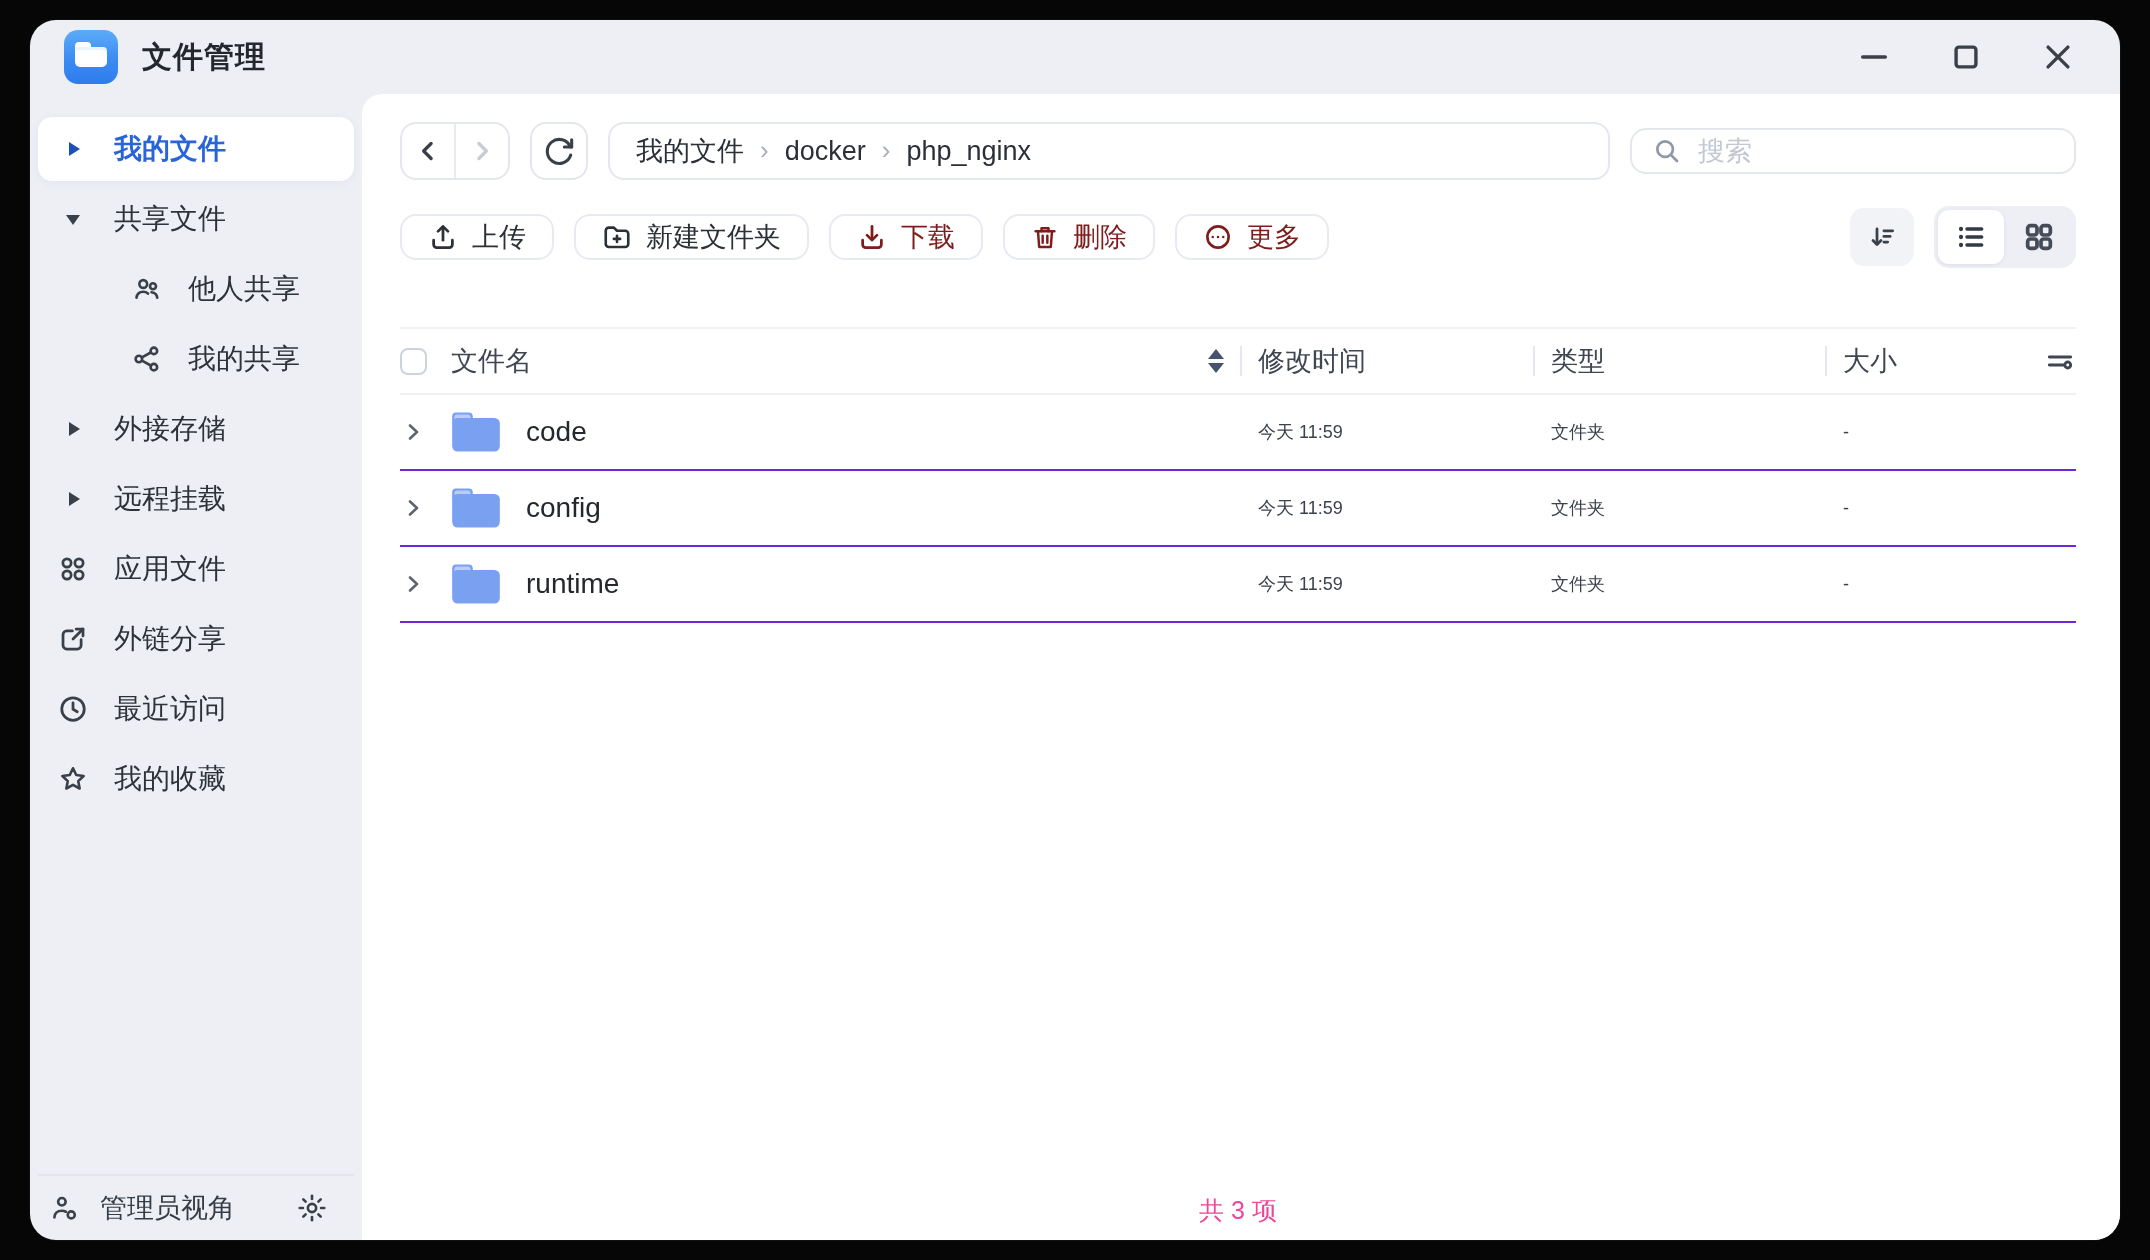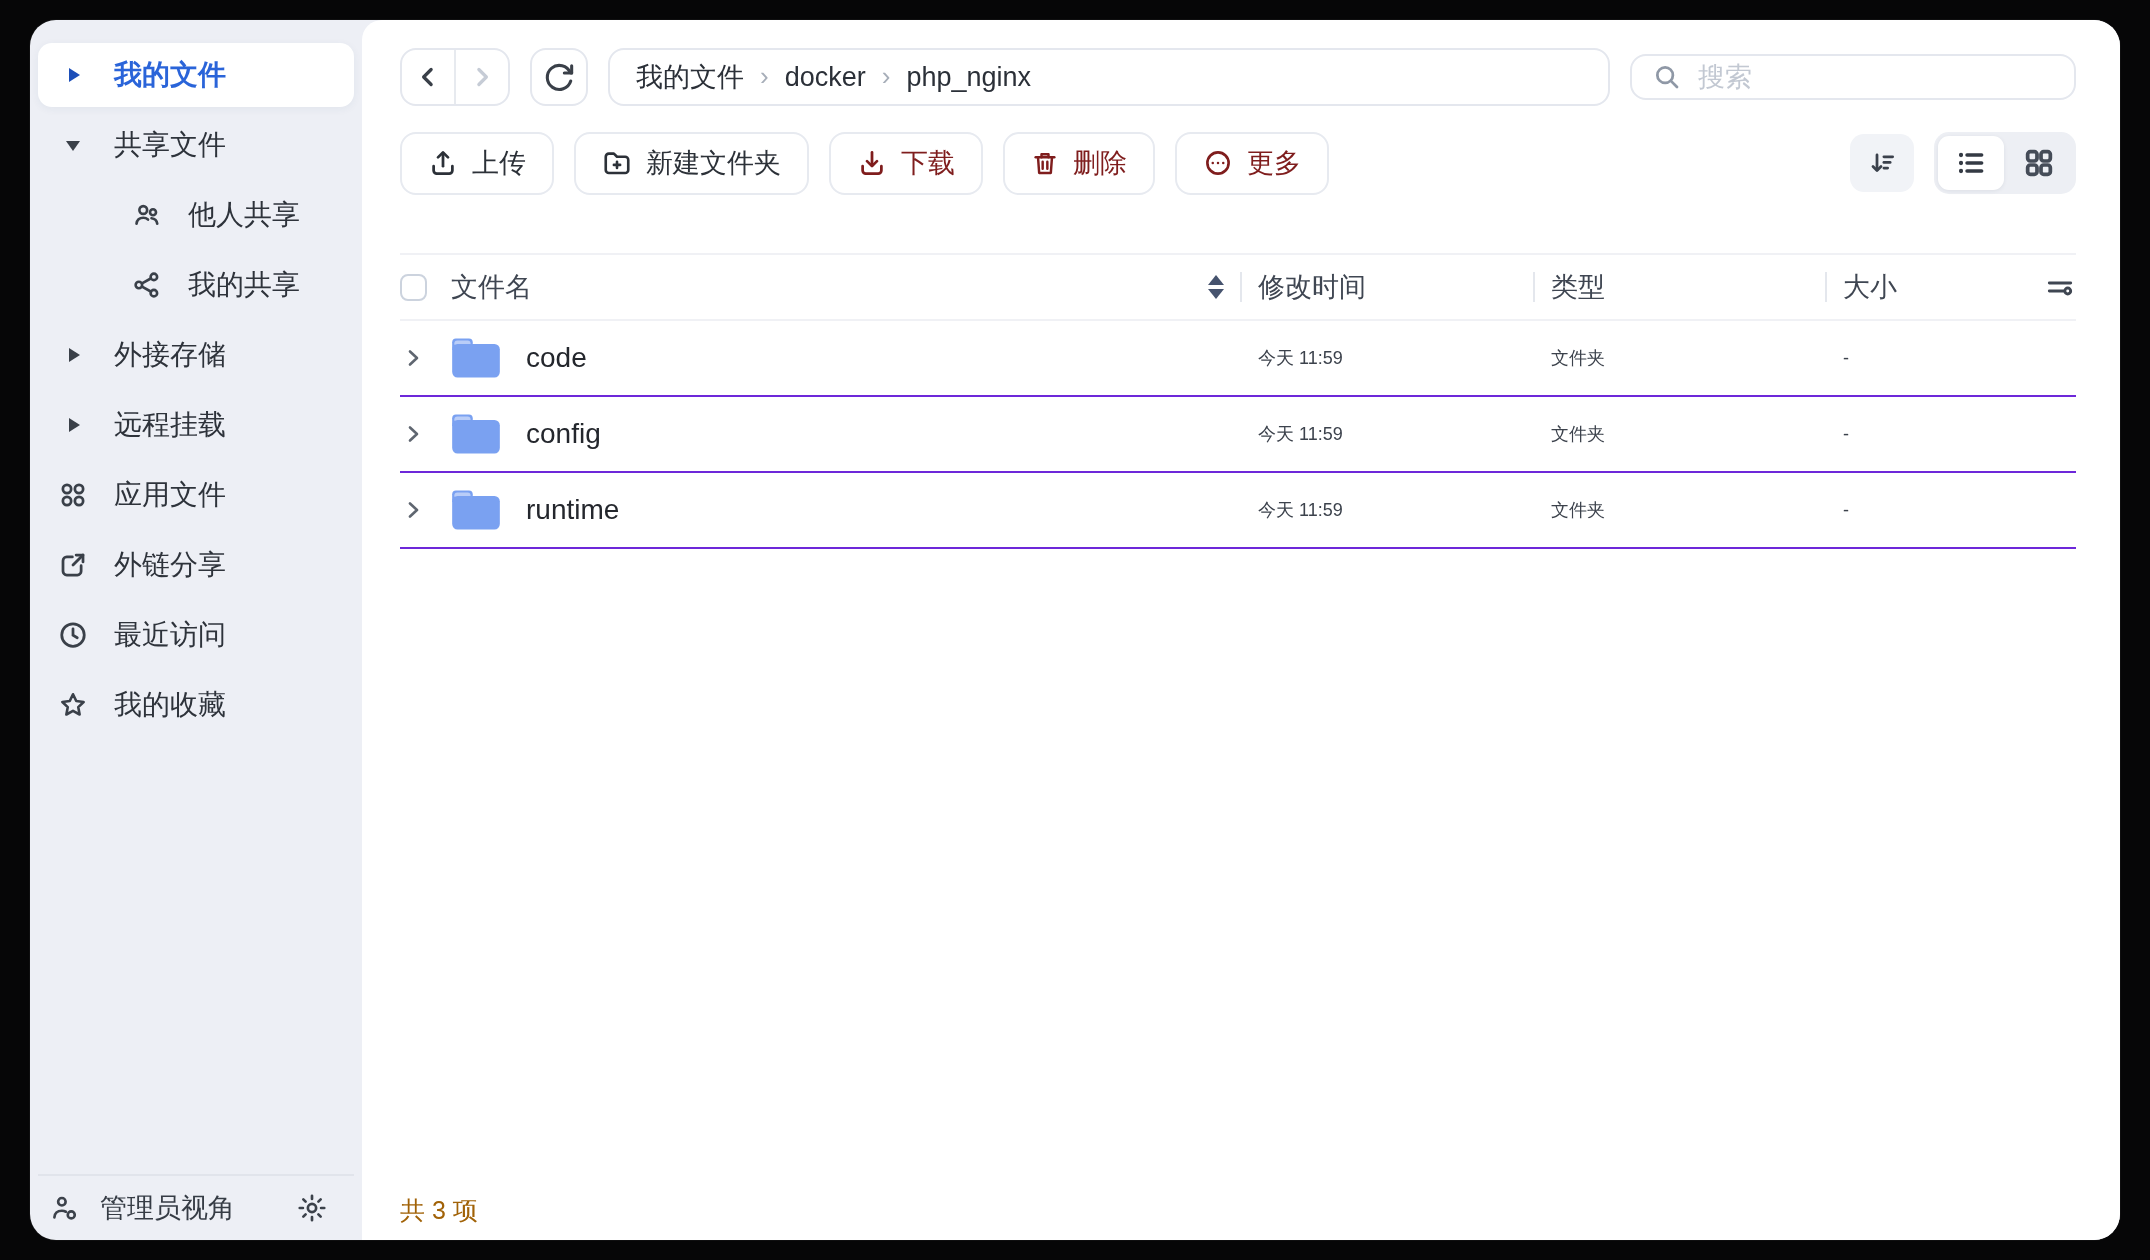--- a/index.html
+++ b/index.html
@@ -47,21 +47,21 @@
     background:#fff;box-sizing:border-box;color:#3a4049;}
   .breadcrumb{flex:1;height:58px;border:2px solid #e4e7ee;border-radius:16px;display:flex;align-items:center;
     padding:0 26px;gap:16px;font-size:27px;color:#2b3038;box-sizing:border-box;min-width:0;}
   .crumb-sep{color:#a7aeb9;font-size:26px;transform:translateY(-1px);}
   .search{flex:0 0 384px;height:46px;border:2px solid #e4e7ee;border-radius:16px;display:flex;align-items:center;
     padding:0 20px;gap:14px;box-sizing:border-box;color:#9aa2b0;}
   .search input{border:none;outline:none;flex:1;font-size:27px;font-family:inherit;color:#2b3038;background:transparent;min-width:0;}
   .search input::placeholder{color:#c2c8d2;}
   
   .toolbar-row{display:flex;align-items:center;gap:20px;margin-top:28px;height:58px;flex:0 0 auto;}
-  .tbtn{height:63px;border:2px solid #e7eaf0;border-radius:16px;padding:0 26px;display:flex;align-items:center;
+  .tbtn{height:46px;border:2px solid #e7eaf0;border-radius:16px;padding:0 26px;display:flex;align-items:center;
     gap:14px;font-size:27px;background:#fff;box-sizing:border-box;font-weight:500;}
   .tbtn.enabled{color:#2c3138;}
   .tbtn.disabled{color:#7f1d1d;}
   .toolbar-spacer{flex:1;}
   .sort-btn{width:64px;height:58px;background:#f1f3f7;border-radius:14px;display:grid;place-items:center;color:#3b414c;}
   .view-seg{height:62px;background:#edeff4;border-radius:15px;display:flex;align-items:center;padding:0 4px;gap:2px;box-sizing:border-box;}
   .seg{width:66px;height:54px;border-radius:11px;display:grid;place-items:center;color:#454c58;}
   .seg.active{background:#ffffff;color:#343a44;box-shadow:0 1px 4px rgba(30,40,70,.08);}
   
   .table{margin-top:30px;flex:0 0 auto;}
@@ -72,28 +72,53 @@
   .th .pad{padding-left:18px;}
   .name-head{gap:24px;}
   .checkbox{width:27px;height:27px;border:2.5px solid #ccd3de;border-radius:8px;background:#fff;box-sizing:border-box;flex:0 0 auto;}
   .sort-arrows{margin-left:auto;margin-right:16px;display:flex;flex-direction:column;gap:4px;align-items:center;}
   .sort-arrows .up{width:0;height:0;border-left:8px solid transparent;border-right:8px solid transparent;border-bottom:10px solid #46536e;}
   .sort-arrows .down{width:0;height:0;border-left:8px solid transparent;border-right:8px solid transparent;border-top:10px solid #46536e;}
   .trow{height:74px;border-bottom:2px solid #6d28d9;font-size:28px;color:#24272d;}
   .cell-name{display:flex;align-items:center;gap:24px;}
   .row-chevron{width:26px;display:grid;place-items:center;color:#5f6670;flex:0 0 auto;}
   .cell-dim{font-size:18px;color:#3c424c;padding-left:18px;}
-  .content-footer{margin-top:auto;flex:0 0 60px;display:flex;align-items:center;color:#a16207;font-size:25px;}
+  .content-footer{margin-top:auto;flex:0 0 60px;display:flex;align-items:center;color:#ec4899;font-size:25px;justify-content:center;}
   svg{display:block;}
 </style>
 </head>
 <body>
 
 <div class="window">
 
+  <div class="titlebar">
+    <div class="app-icon">
+      <div class="tab"></div>
+        <div class="strip"></div>
+        <div class="body"></div>
+    </div>
+    <div class="app-title">文件管理</div>
+    <div class="win-controls">
+      <div class="win-btn">
+        <svg width="34" height="34" viewBox="0 0 24 24" fill="none" stroke="#3a3f48" stroke-width="2.4" stroke-linecap="round">
+            <path d="M4 12h16"></path>
+          </svg>
+      </div>
+      <div class="win-btn">
+        <svg width="34" height="34" viewBox="0 0 24 24" fill="none" stroke="#3a3f48" stroke-width="2.4">
+            <rect x="5" y="5" width="14" height="14" rx="2"></rect>
+          </svg>
+      </div>
+      <div class="win-btn">
+        <svg width="34" height="34" viewBox="0 0 24 24" fill="none" stroke="#3a3f48" stroke-width="2.4" stroke-linecap="round">
+            <path d="M5 5l14 14M19 5L5 19"></path>
+          </svg>
+      </div>
+    </div>
+  </div>
 
   <div class="body-row">
 
     <div class="sidebar">
 
       <div class="side-item active">
         <span class="glyph">
           <svg width="24" height="24" viewBox="0 0 24 24" fill="currentColor">
               <path d="M8 5l11 7-11 7z"></path>
             </svg>

